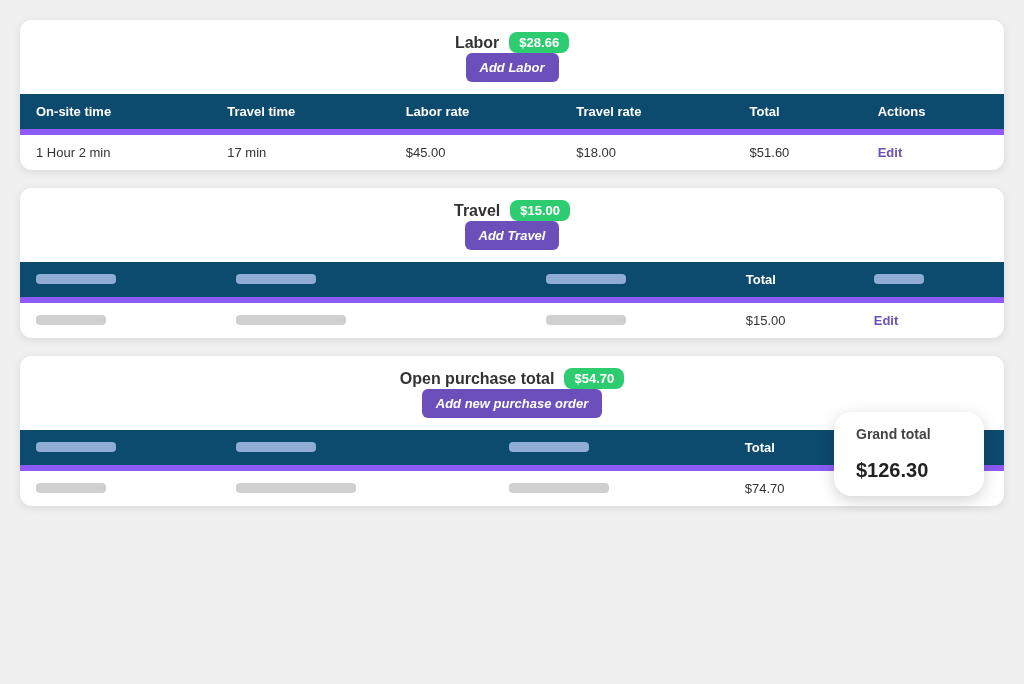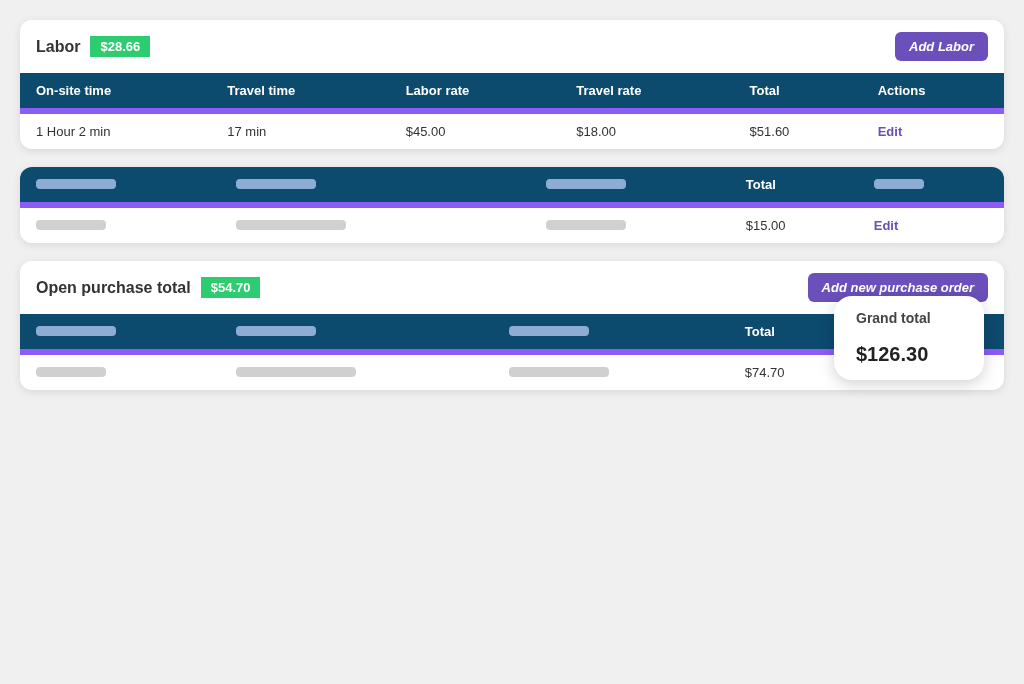--- a/index.html
+++ b/index.html
@@ -18,38 +18,39 @@
       margin-bottom: 18px;
       overflow: hidden;
     }
 
     .card-header {
       display: flex;
       align-items: center;
       justify-content: space-between;
       padding: 12px 16px;
       background: #fff;
+      flex-direction: column;
     }
 
     .card-title-area {
       display: flex;
       align-items: center;
       gap: 10px;
     }
 
     .card-title {
       font-size: 16px;
       font-weight: 600;
       color: #333;
     }
 
     .badge {
       background: #2ecc71;
       color: #fff;
-      border-radius: 0;
+      border-radius: 8px;
       padding: 3px 10px;
       font-size: 13px;
       font-weight: 600;
     }
 
     .add-btn {
       background: #6b4fbb;
       color: #fff;
       border: none;
       border-radius: 6px;
@@ -172,20 +173,27 @@
           <td>$51.60</td>
           <td>
             <a class="action-link">Edit</a>
           </td>
         </tr>
       </tbody>
     </table>
   </div>
 
   <div class="card">
+    <div class="card-header">
+      <div class="card-title-area">
+        <span class="card-title">Travel</span>
+        <span class="badge">$15.00</span>
+      </div>
+      <button class="add-btn">Add Travel</button>
+    </div>
     <table>
       <thead>
         <tr>
           <th><span class="skeleton-bar" style="width:80px;background:#8fadd4;height:10px;"></span></th>
           <th><span class="skeleton-bar" style="width:80px;background:#8fadd4;height:10px;"></span></th>
           <th></th>
           <th><span class="skeleton-bar" style="width:80px;background:#8fadd4;height:10px;"></span></th>
           <th>Total</th>
           <th><span class="skeleton-bar" style="width:50px;background:#8fadd4;height:10px;"></span></th>
         </tr>

